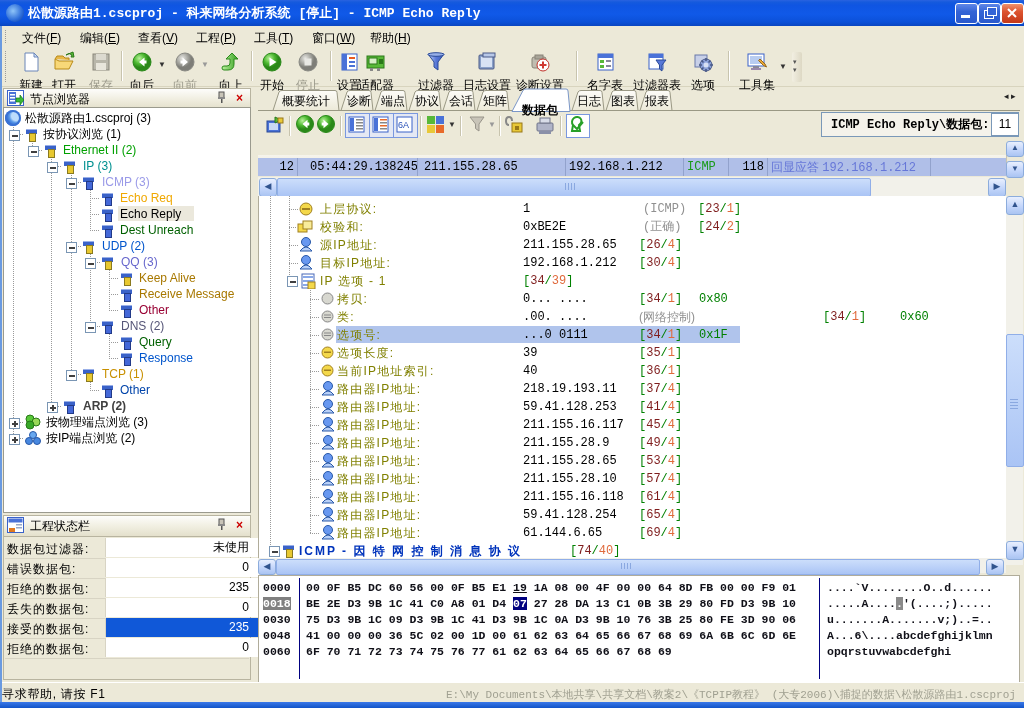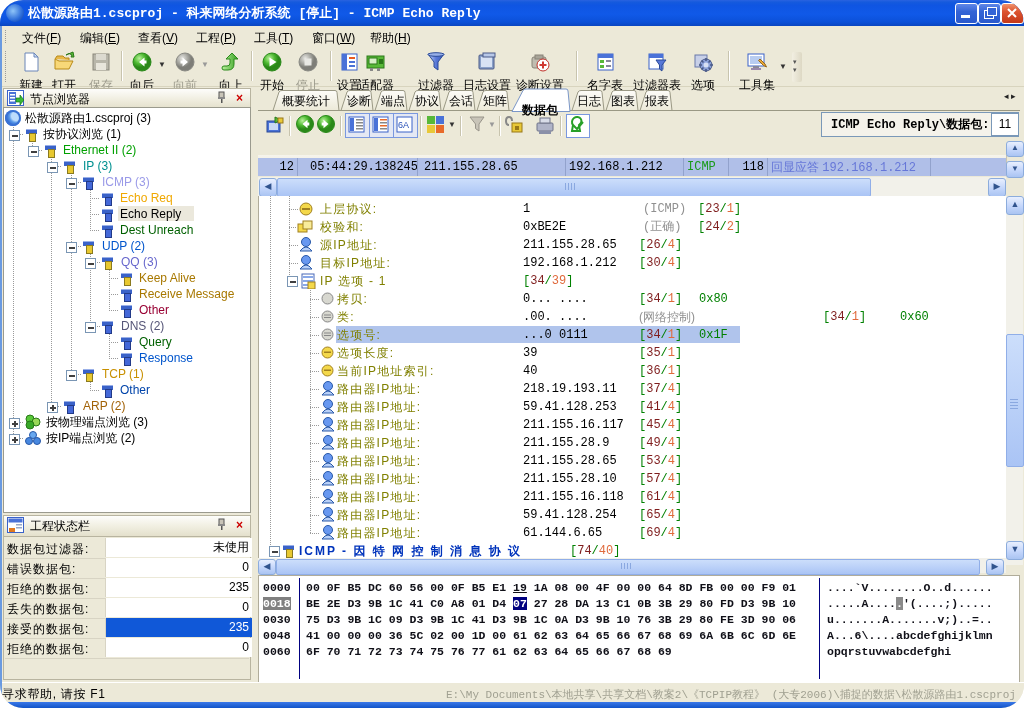--- a/index.html
+++ b/index.html
@@ -1,17 +1,17 @@
 <!DOCTYPE html>
 <html><head>
 <meta charset="utf-8">
 <style>
 html,body{margin:0;padding:0;}
 #win{position:relative;width:1024px;height:708px;background:#ece9d8;overflow:hidden;
-  font-family:"Liberation Sans",sans-serif;font-size:12px;color:#000;border-radius:23px;}
+  font-family:"Liberation Sans",sans-serif;font-size:12px;color:#000;}
 .ab{position:absolute;}
 
 #titlebar{left:0;top:0;width:1024px;height:26px;
  background:linear-gradient(180deg,#2a63e0 0%,#155add 8%,#0f55e2 20%,#1059e8 55%,#0b50d8 85%,#0a46c0 100%);}
 #titletxt{left:28px;top:4px;color:#fff;font-weight:bold;font-size:13px;font-family:"Liberation Mono",monospace;white-space:nowrap;}
 .winbtn{top:3px;width:21px;height:19px;border-radius:3px;border:1px solid #fff;
  background:linear-gradient(180deg,#5f87e8 0%,#3464d6 40%,#2a59cc 100%);color:#fff;}
 
 #menubar{left:0;top:26px;width:1024px;height:21px;background:#ece9d8;border-bottom:1px solid #e0dcc8;}
 .mi{position:absolute;top:30px;}
@@ -49,21 +49,21 @@
 .mv{font-family:"Liberation Mono",monospace;font-size:12px;}
 .lbl{color:#808000;letter-spacing:1.2px;}
 .grn{color:#008000;}
 .prp{color:#7f1d1d;}
 .org{color:#e06a3c;}
 
 .hexrow{position:absolute;font-family:"Liberation Mono",monospace;font-size:11.5px;font-weight:bold;white-space:pre;color:#101018;}
 
 .strow{position:absolute;left:4px;width:244px;height:20px;border-bottom:1px solid #d8d4c4;}
 .stlbl{position:absolute;left:2px;top:3px;letter-spacing:1px;}
-.stval{position:absolute;left:100px;top:0;width:143px;height:19px;background:#fff;border-left:1px solid #d8d4c4;text-align:right;line-height:19px;padding-right:3px;}
+.stval{position:absolute;left:100px;top:0;width:143px;height:19px;background:#fff;border-left:1px solid #d8d4c4;text-align:right;line-height:19px;padding-right:10px;}
 </style>
 </head>
 <body>
 <div id="win">
 
   <div class="ab" id="titlebar"></div>
   <div class="ab" id="titletxt">松散源路由1.cscproj - 科来网络分析系统 [停止] - ICMP Echo Reply</div>
   <div class="ab" id="appicon" style="left:6px;top:4px;width:18px;height:18px;border-radius:9px;background:radial-gradient(circle at 7px 7px,#8ec4f8,#2a6ad8 60%,#123a90);"></div>
   <div class="ab winbtn" style="left:955px;">
       <div class="ab" style="left:5px;top:11px;width:9px;height:3px;background:#fff;"></div>
@@ -427,21 +427,21 @@
       </div>
     <div class="trow" style="left:120px;top:382px;color:#0044aa;">Other</div>
     <div class="exp" style="left:47px;top:402px;">
         <i></i>
         <b></b>
       </div>
     <div class="ticon b" style="left:64px;top:400px;">
         <div class="bar"></div>
         <div class="stem"></div>
       </div>
-    <div class="trow" style="left:83px;top:398px;color:#a16207;">ARP (2)</div>
+    <div class="trow" style="left:83px;top:398px;color:#404040;font-weight:bold;">ARP (2)</div>
     <div class="exp" style="left:9px;top:418px;">
         <i></i>
         <b></b>
       </div>
     <svg class="ab" style="left:24px;top:414px;" width="18" height="16">
         <circle cx="6" cy="5" r="4" fill="#58c838" stroke="#287818"></circle>
         <circle cx="12" cy="8" r="4" fill="#98d858" stroke="#287818"></circle>
         <circle cx="6" cy="11" r="4" fill="#38a828" stroke="#287818"></circle>
       </svg>
     <div class="trow" style="left:46px;top:414px;">按物理端点浏览 (3)</div>
@@ -873,21 +873,21 @@
       <div class="ab" style="left:258px;top:575px;width:760px;height:106px;background:#fff;border:1px solid #b0ac9a;"></div>
       <div class="ab" style="left:299px;top:578px;width:1px;height:101px;background:#000080;"></div>
       <div class="ab" style="left:819px;top:578px;width:1px;height:101px;background:#000080;"></div>
       <div class="hexrow" style="left:263px;top:581px;">0000</div>
       <div class="hexrow" style="left:263px;top:597px;background:#808080;color:#fff;">0018</div>
       <div class="hexrow" style="left:263px;top:613px;text-align:center;">0030</div>
       <div class="hexrow" style="left:263px;top:629px;">0048</div>
       <div class="hexrow" style="left:263px;top:645px;">0060</div>
       <div class="hexrow" style="left:306px;top:581px;">00 0F B5 DC 60 56 00 0F B5 E1 <span style="text-decoration:underline;">19</span> 1A 08 00 4F 00 00 64 8D FB 00 00 F9 01</div>
       <div class="hexrow" style="left:306px;top:597px;">BE 2E D3 9B 1C 41 C0 A8 01 D4 <span style="background:#000080;color:#fff;">07</span> 27 28 DA 13 C1 0B 3B 29 80 FD D3 9B 10</div>
-      <div class="hexrow" style="left:306px;top:613px;">75 D3 9B 1C 09 D3 9B 1C 41 D3 9B 1C 0A D3 9B 10 76 3B 29 80 FE 3D 90 06</div>
+      <div class="hexrow" style="left:306px;top:613px;">75 D3 9B 1C 09 D3 9B 1C 41 D3 9B 1C 0A D3 9B 10 76 3B 25 80 FE 3D 90 06</div>
       <div class="hexrow" style="left:306px;top:629px;">41 00 00 00 36 5C 02 00 1D 00 61 62 63 64 65 66 67 68 69 6A 6B 6C 6D 6E</div>
       <div class="hexrow" style="left:306px;top:645px;">6F 70 71 72 73 74 75 76 77 61 62 63 64 65 66 67 68 69</div>
       <div class="hexrow" style="left:827px;top:581px;">....`V........O..d......</div>
       <div class="hexrow" style="left:827px;top:597px;">.....A....<span style="background:#8a8a8a;color:#fff;">.</span>'(....;).....</div>
       <div class="hexrow" style="left:827px;top:613px;">u.......A.......v;)..=..</div>
       <div class="hexrow" style="left:827px;top:629px;">A...6\....abcdefghijklmn</div>
       <div class="hexrow" style="left:827px;top:645px;">opqrstuvwabcdefghi</div>
     </div>
   </div>
 

